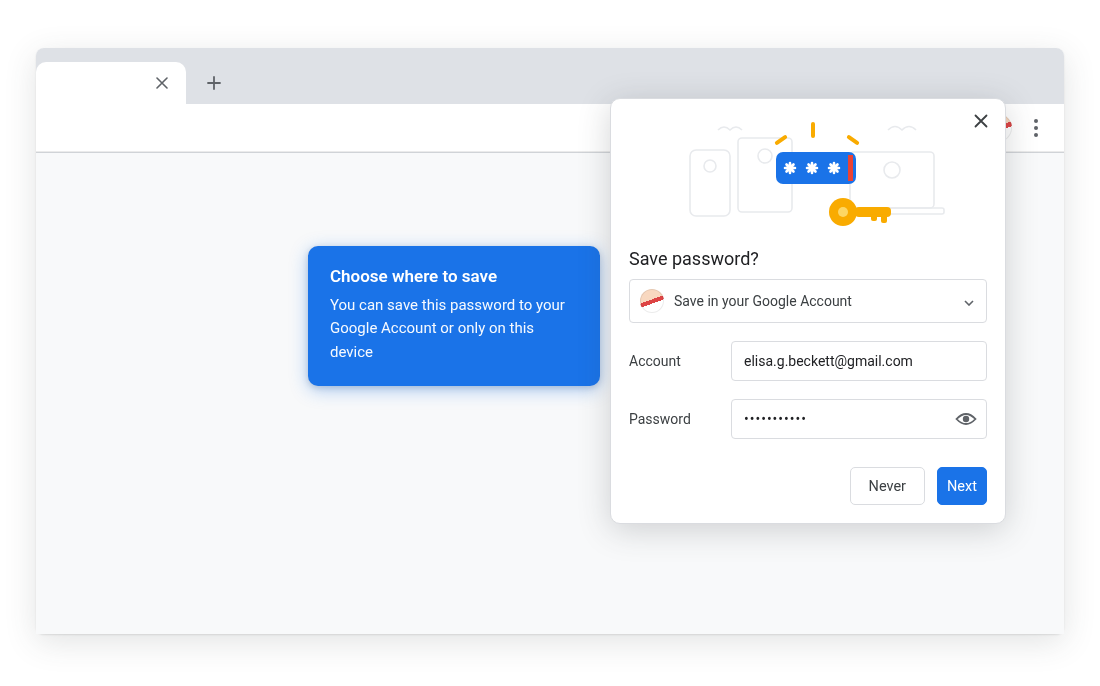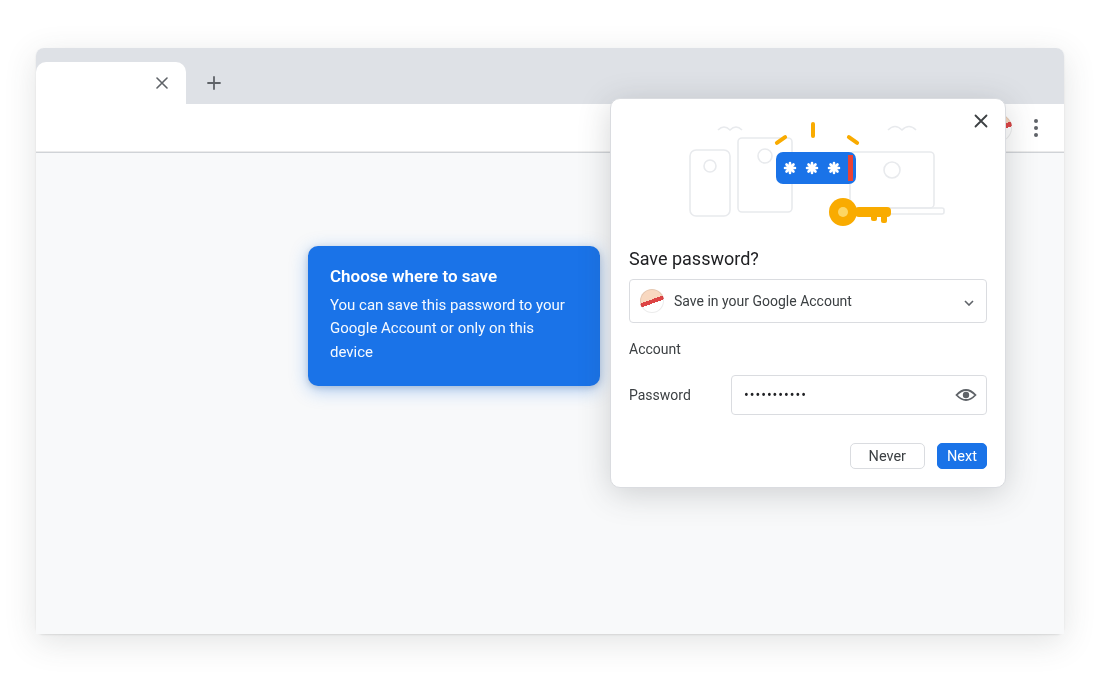--- a/index.html
+++ b/index.html
@@ -163,21 +163,21 @@
     position: relative;
   }
   .pw-wrap { position: relative; flex:1; }
   .pw-wrap .finput { width: 100%; letter-spacing: 1px; }
   .eye { position:absolute; right:8px; top:50%; transform:translateY(-50%);
          width:26px;height:26px;display:flex;align-items:center;justify-content:center;color:#5f6368;}
   .buttons {
     display:flex; justify-content:flex-end; gap:12px; margin-top:28px;
   }
   .btn {
-    height: 26px; border-radius: 5px; font-size:14.5px;
+    height: 38px; border-radius: 5px; font-size:14.5px;
     display:flex;align-items:center;justify-content:center;
     padding: 0 18px; cursor:pointer;
   }
   .btn-secondary { border:1px solid #dadce0; color:#3c4043; background:#fff;}
   .btn-primary { background:#1a73e8; color:#fff; border:1px solid #1a73e8; padding:0 9px;}
 </style>
 </head>
 <body>
 
 <div class="stage">
@@ -277,20 +277,21 @@
         <span>Save in your Google Account</span>
         <span class="account-caret">
           <svg width="10" height="6" viewBox="0 0 10 6">
               <path d="M1 1 L5 5 L9 1" fill="none" stroke="currentColor" stroke-width="1.6"></path>
             </svg>
         </span>
       </div>
 
       <div class="fieldrow">
         <div class="flabel">Account</div>
+        <input class="finput" value="elisa.g.beckett@gmail.com" style="">
       </div>
 
       <div class="fieldrow">
         <div class="flabel">Password</div>
         <div class="pw-wrap">
           <input class="finput" value="•••••••••••" style="">
           <div class="eye">
             <svg width="22" height="16" viewBox="0 0 22 16">
                 <path d="M1.5 8 Q11 -2 20.5 8 Q11 18 1.5 8 Z" fill="none" stroke="#5f6368" stroke-width="1.8"></path>
                 <circle cx="11" cy="8" r="3.2" fill="#5f6368"></circle>

